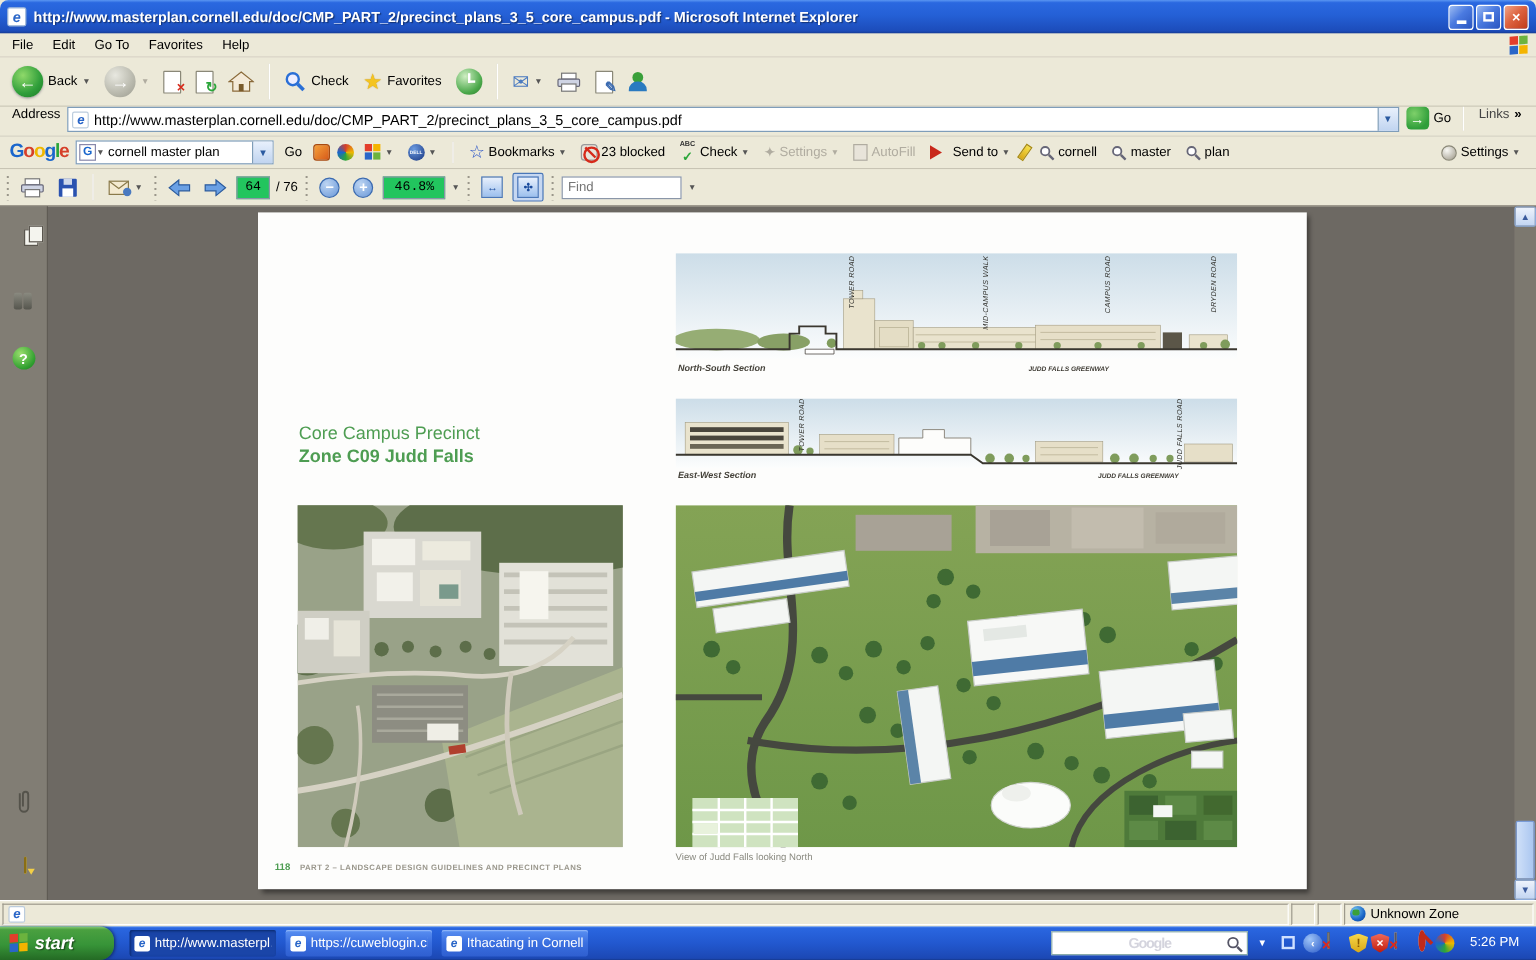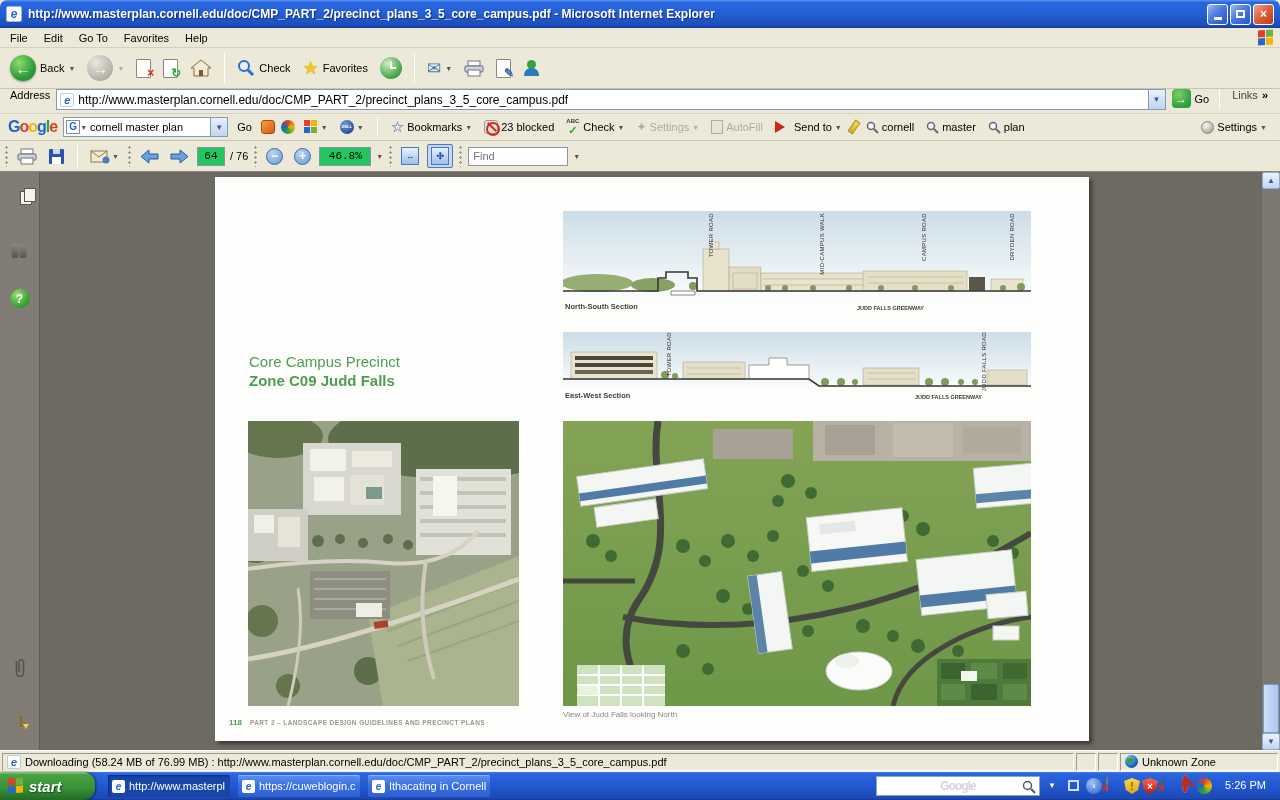--- a/index.html
+++ b/index.html
@@ -142,21 +142,21 @@
     color:#fff; font-weight:bold; font-size:12px; display:flex; align-items:center; justify-content:center; }
   .bubble { width:16px; height:11px; background:#f3cf46; border:1px solid #8a6e14; border-radius:2px; position:relative; }
   .bubble::after { content:""; position:absolute; left:2px; bottom:-5px; border:3px solid transparent; border-top:5px solid #f3cf46; }
 
   .pdf-page { position:absolute; left:215px; top:5px; width:874px; height:564px; background:#fdfdfc;
     box-shadow:3px 3px 4px rgba(0,0,0,.45); }
 
   .ptitle1 { position:absolute; left:34px; top:176px; font-size:15px; color:#4e9d52; }
   .ptitle2 { position:absolute; left:34px; top:195px; font-size:15px; font-weight:bold; color:#4e9d52; }
 
-  .section { position:absolute; width:520px; }
+  .section { position:absolute; width:520px;font-style:italic; }
   .sec1 { left:348px; top:34px; height:100px; }
   .sec2 { left:348px; top:155px; height:68px; }
   .vlabel { position:absolute; writing-mode:vertical-rl; transform:rotate(180deg); font-size:6px; line-height:6px;
     color:#2f2f2a; white-space:nowrap; letter-spacing:.3px; }
   .seccap { position:absolute; left:2px; bottom:0; font-size:7.5px; font-weight:bold; color:#45423a; }
   .glabel { position:absolute; bottom:0; font-size:5.5px; font-weight:bold; color:#3f3c35; }
 
   .aerial { position:absolute; left:33px; top:244px; width:271px; height:285px; }
   .render { position:absolute; left:348px; top:244px; width:468px; height:285px; }
   .viewcap { position:absolute; left:348px; top:533px; font-size:8px; color:#8a8a80; }
@@ -718,21 +718,20 @@
     <div class="sbar">
       <div class="sbtn" style="top:0;">▲</div>
       <div class="sthumb"></div>
       <div class="sbtn" style="bottom:0;">▼</div>
     </div>
   </div>
 
   <div class="statusbar">
     <div class="spanel big">
       <span class="addr-ico">e</span>
-      <span class="stext">Downloading (58.24 MB of 76.99 MB) : http://www.masterplan.cornell.edu/doc/CMP_PART_2/precinct_plans_3_5_core_campus.pdf</span>
     </div>
     <div class="spanel tiny"></div>
     <div class="spanel tiny"></div>
     <div class="spanel zone">
       <span class="globe"></span>
       <span>Unknown Zone</span>
     </div>
   </div>
 
   <div class="taskbar">

